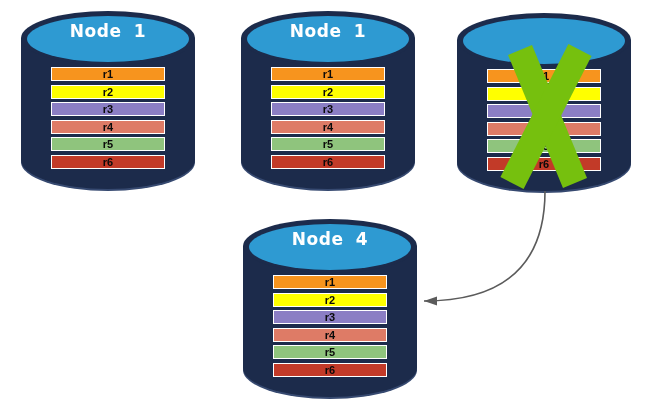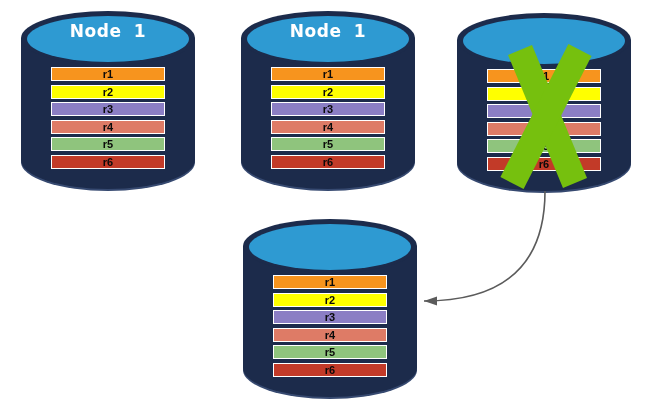--- a/index.html
+++ b/index.html
@@ -99,20 +99,21 @@
   </div>
 
   <div class="node" style="left:242px;top:213px">
     <svg class="cyl" width="176" height="188" viewBox="0 0 176 188" aria-hidden="true">
       <ellipse class="cyl-rim" cx="88" cy="157" rx="87" ry="29"></ellipse>
       <ellipse class="cyl-body" cx="88" cy="155" rx="87" ry="29"></ellipse>
       <rect class="cyl-body" x="1" y="33" width="174" height="122"></rect>
       <ellipse class="cyl-body" cx="88" cy="33" rx="87" ry="27"></ellipse>
       <ellipse class="cyl-top" cx="88" cy="34" rx="81" ry="23"></ellipse>
     </svg>
+    <div class="title">Node 4</div>
     <div class="rows">
       <div class="row" style="background: rgb(247, 148, 30);">r1</div>
       <div class="row" style="background: rgb(255, 255, 0);">r2</div>
       <div class="row" style="background: rgb(139, 126, 196);">r3</div>
       <div class="row" style="background: rgb(222, 123, 102);">r4</div>
       <div class="row" style="background: rgb(143, 196, 125);">r5</div>
       <div class="row" style="background: rgb(194, 58, 40);">r6</div>
     </div>
   </div>
 

